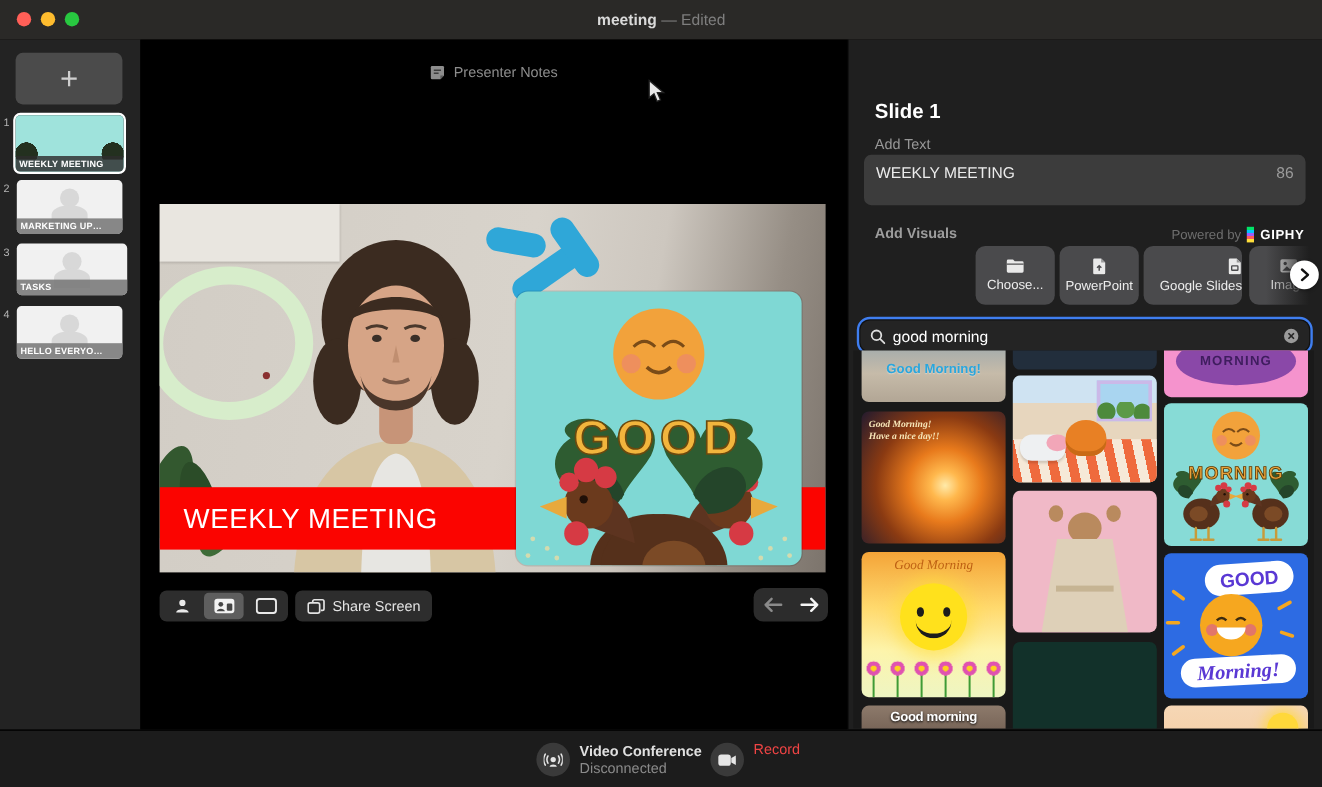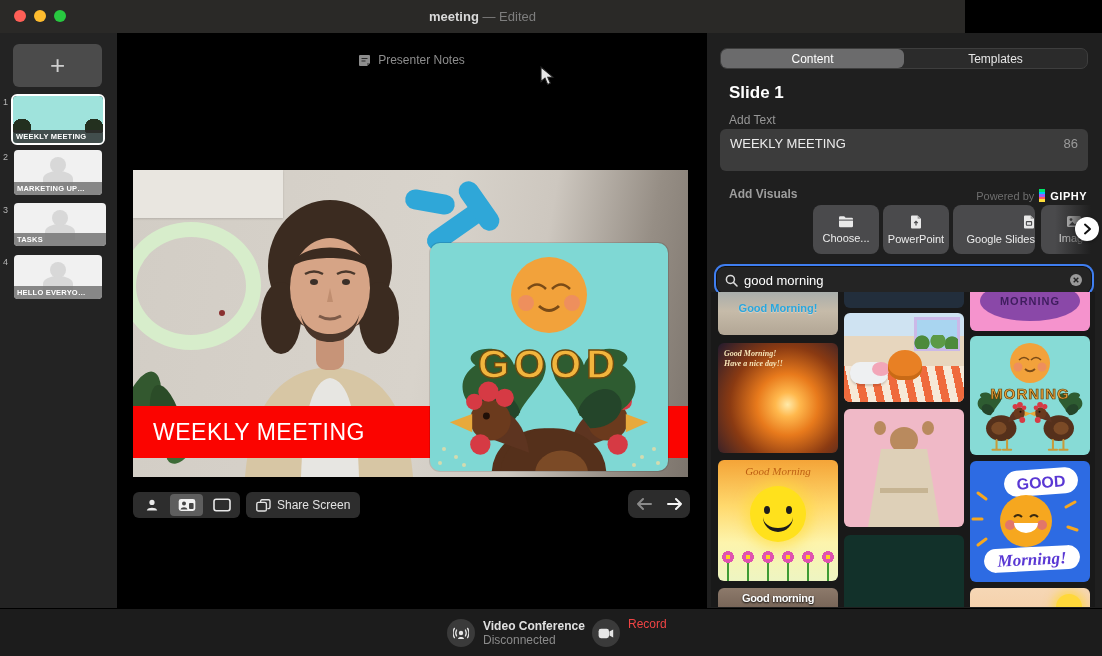--- a/index.html
+++ b/index.html
@@ -2,21 +2,21 @@
 <html><head>
 <meta charset="utf-8">
 <style>
   * { margin:0; padding:0; box-sizing:border-box; }
   html,body { background:#000; }
   body { font-family:"Liberation Sans", sans-serif; }
   .app { position:relative; width:1102px; height:656px; overflow:hidden; background:#000; }
   .abs { position:absolute; }
 
   
-  .titlebar { left:0; top:0; width:965px; height:33px; background:#2a2927; }
+  .titlebar { left:0; top:0; width:1102px; height:33px; background:#2a2927; }
   .tl { width:12px; height:12px; border-radius:50%; top:10px; }
   .tl.red { left:14px; background:#ff5f57; }
   .tl.yellow { left:34px; background:#febc2e; }
   .tl.green { left:54px; background:#28c840; }
   .wintitle { left:0; right:0; top:9px; text-align:center; font-size:13px; color:#d9d9d9; font-weight:bold; }
   .wintitle .suffix { color:#7e7e7e; font-weight:normal; }
 
   
   .sidebar { left:0; top:33px; width:117px; height:575px; background:#232323; }
   .addbtn { left:13px; top:11px; width:89px; height:43px; background:#4b4b4b; border-radius:6px; color:#cfcfcf; font-size:26px; font-weight:300; display:flex; align-items:center; justify-content:center; cursor:default; }
@@ -301,24 +301,20 @@
           <path d="M2,7 H15 M10,2 L15,7 L10,12" stroke="#f5f5f5" stroke-width="2" fill="none" stroke-linecap="round" stroke-linejoin="round"></path>
         </svg>
     </div>
 
     <svg class="abs" style="left:423px;top:33px;" width="16" height="20" viewBox="0 0 16 20">
       <path d="M1,1 L1,15.5 L5,12.2 L7.6,18.4 L10.4,17.2 L7.8,11.2 L13,11.2 Z" fill="#e8e8e8" stroke="#222" stroke-width="1.1"></path>
     </svg>
   </div>
 
   <div class="abs panel">
-    <div class="abs tabs">
-      <div class="tab on">Content</div>
-      <div class="tab">Templates</div>
-    </div>
 
     <div class="abs slidetitle">Slide 1</div>
     <div class="abs fieldlabel" style="left:22px;top:80px;">Add Text</div>
 
     <div class="abs textarea">
       <div class="val">WEEKLY MEETING</div>
       <div class="count">86</div>
     </div>
 
     <div class="abs fieldlabel" style="left:22px;top:154px;font-weight:bold;color:#9d9d9d;">Add Visuals</div>

